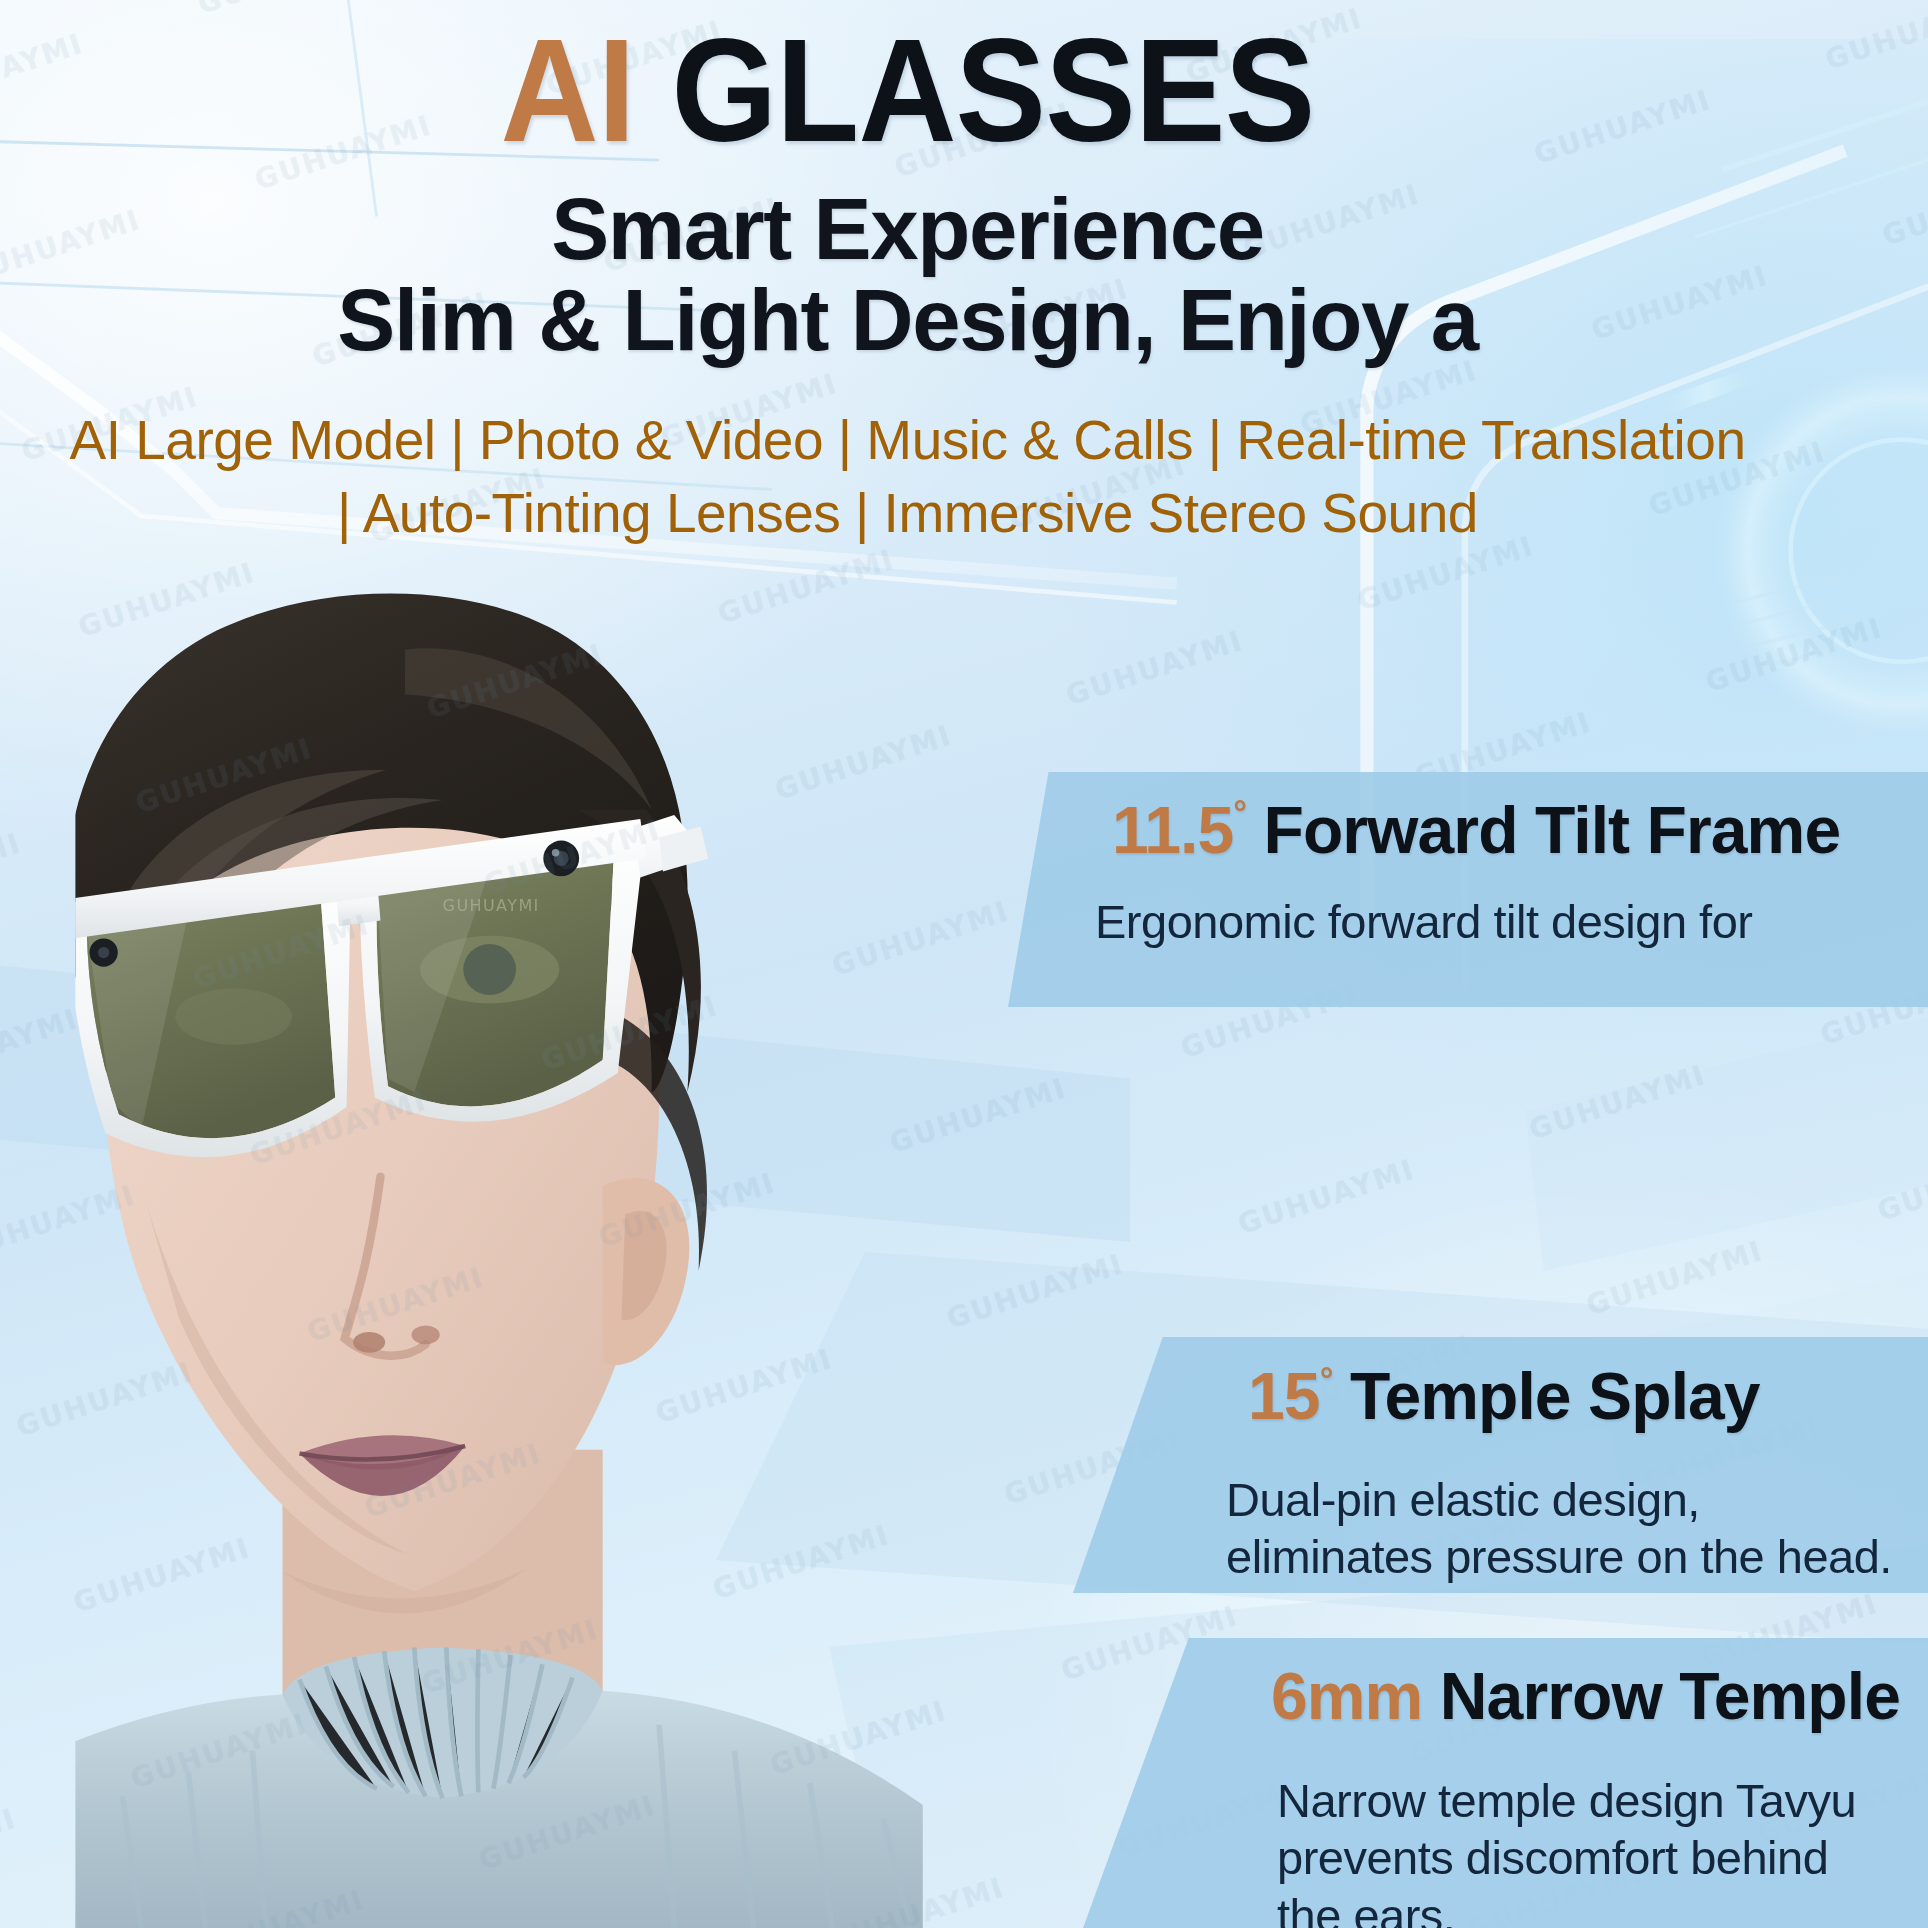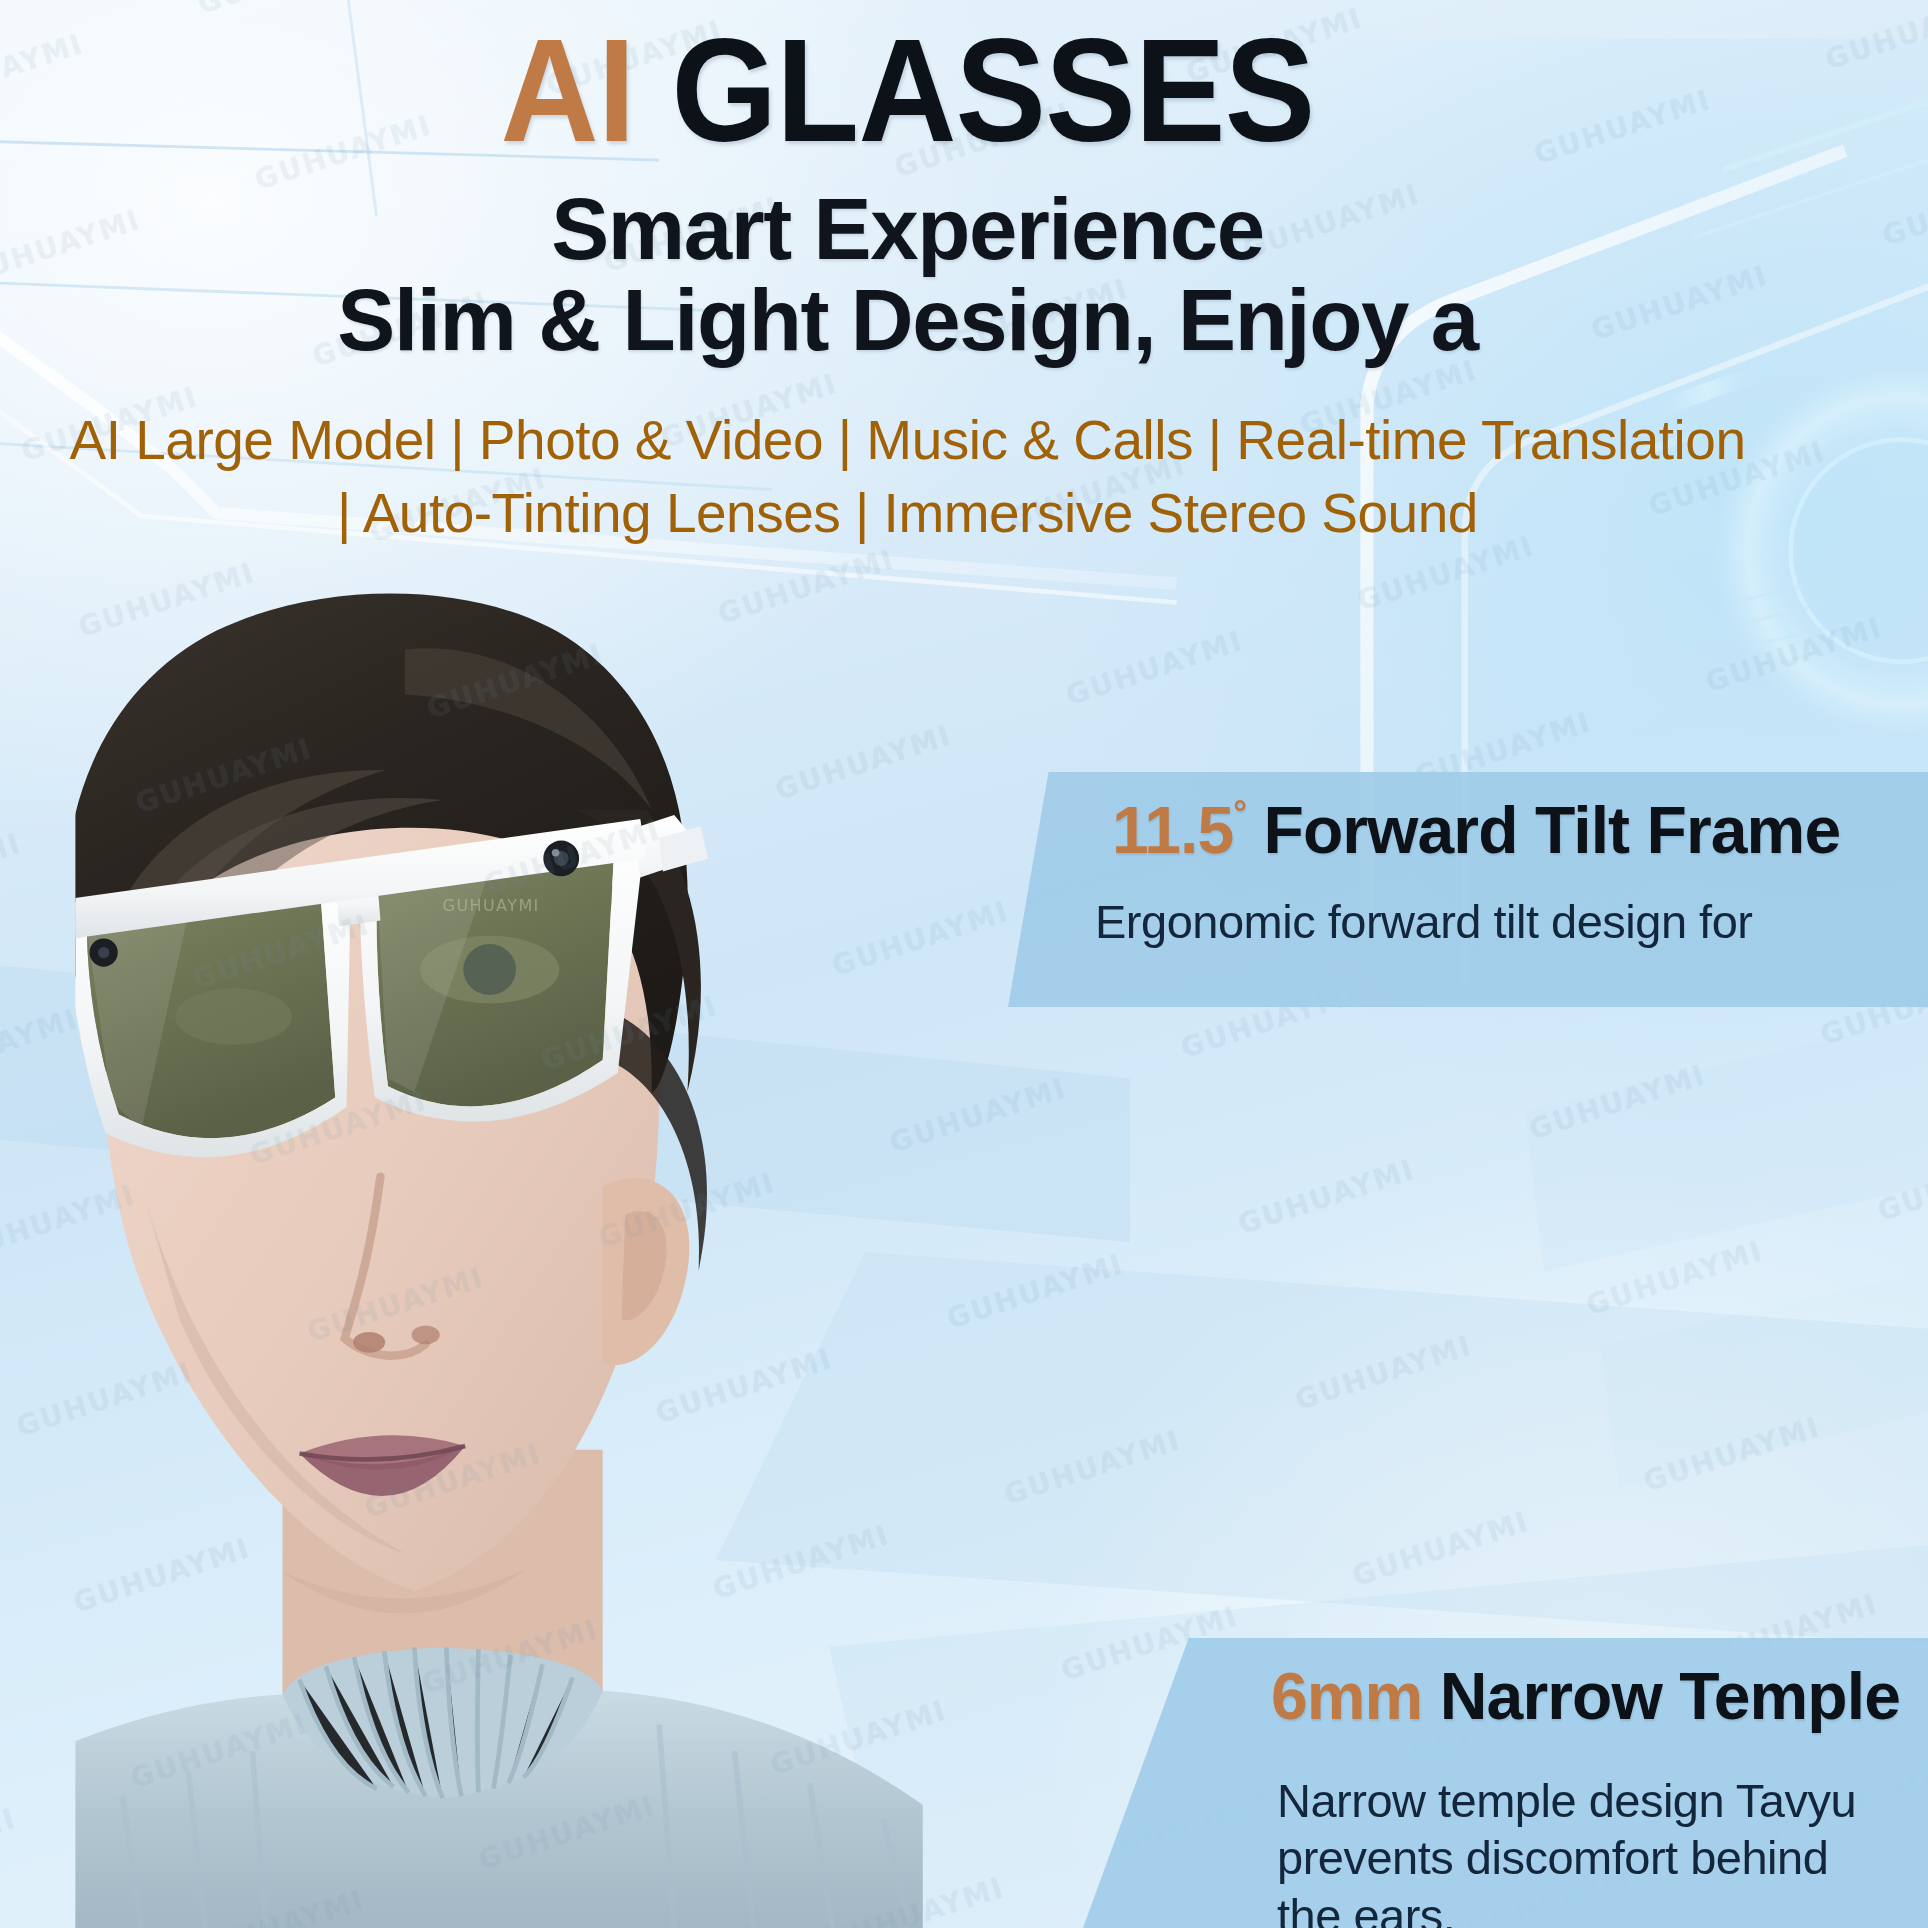--- a/index.html
+++ b/index.html
@@ -503,20 +503,30 @@
       <div class="plate"></div>
       <div class="body">
         <h3><span class="num">11.5</span><span class="deg">°</span>&nbsp;<span>Forward Tilt Frame</span></h3>
         <p>
           <span>Ergonomic forward tilt design for</span><br>
         </p>
       </div>
     </div>
 
 
+    <div class="card" id="card3">
+      <div class="plate"></div>
+      <div class="body">
+        <h3><span class="num">15</span><span class="deg">°</span>&nbsp;<span>Temple Splay</span></h3>
+        <p>
+          <span>Dual-pin elastic design,</span><br>
+          <span>eliminates pressure on the head.</span>
+        </p>
+      </div>
+    </div>
 
     <div class="card" id="card4">
       <div class="plate"></div>
       <div class="body">
         <h3><span class="num">6mm</span>&nbsp;<span>Narrow Temple</span></h3>
         <p>
           <span>Narrow temple design Tavyu</span><br>
           <span>prevents discomfort behind</span><br>
           <span>the ears.</span>
         </p>

